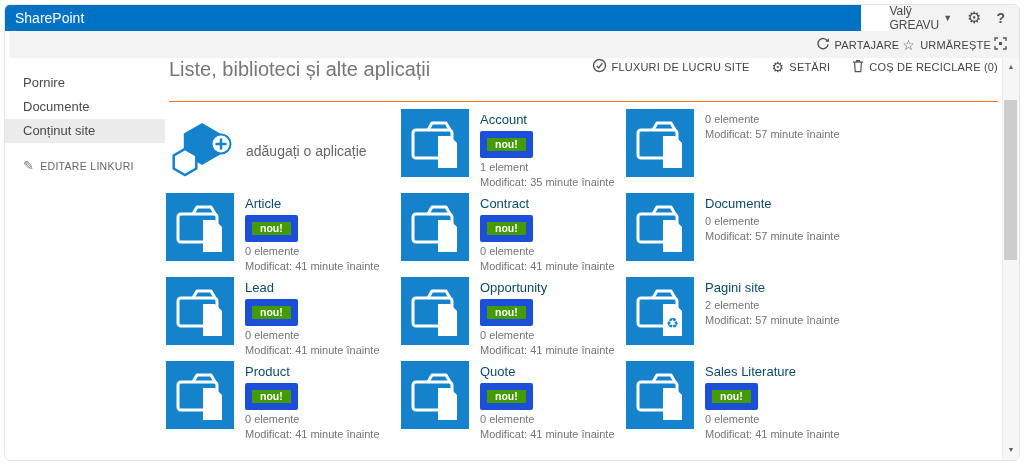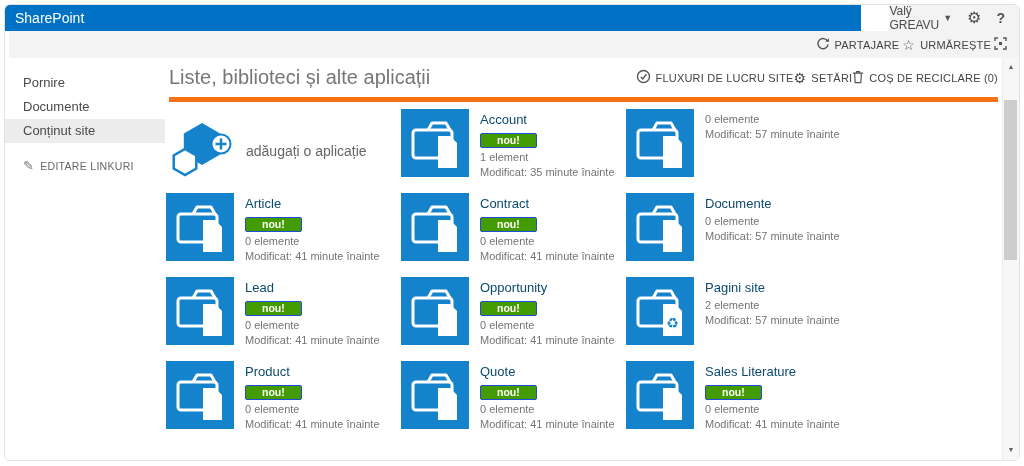--- a/index.html
+++ b/index.html
@@ -30,36 +30,36 @@
   .sidebar { position:absolute; top:53px; left:0; width:160px; bottom:0; background:#fff;
     padding-top:13px; font-size:13px; color:#4a4a4a; }
   .nav-item { padding:4px 8px 4px 18px; line-height:16px; cursor:pointer; }
   .nav-item.selected { background:#ececec; }
   .edit-links { margin-top:16px; padding-left:18px; font-size:10.5px; letter-spacing:.3px;
     color:#666; display:flex; align-items:center; gap:6px; cursor:pointer; }
   .pencil { font-size:13px; color:#777; line-height:1; }
 
   
   .main { position:absolute; top:53px; left:160px; right:17px; bottom:0; background:#fff; }
-  .main-header { height:44px; margin:0 4px 0 4px; border-bottom:5px solid #f97316;
-    display:flex; align-items:center; justify-content:space-between; }
+  .main-header { height:44px; margin:0 4px 0 4px; border-bottom:1px solid #f97316;
+    display:flex; align-items:flex-start; justify-content:space-between; }
   .main-header h1 { font-size:20px; font-weight:400; color:#777; }
-  .actions { display:flex; align-items:center; font-size:11px; color:#444; }
+  .actions { display:flex; align-items:center; gap:22px; font-size:11px; color:#444; }
   .action { display:flex; align-items:center; gap:5px; cursor:pointer; letter-spacing:.2px; }
   .action .gear-glyph { font-size:14px; color:#4a4a4a; line-height:1; }
 
   
   .grid { margin-top:7px; margin-left:1px; display:grid;
     grid-template-columns:235px 225px 235px; grid-auto-rows:84px; }
   .cell { display:flex; align-items:flex-start; }
   .tile-icon { width:68px; height:68px; flex:none; cursor:pointer; }
   .tile-text { margin-left:11px; padding-top:3px; }
   .tile-title { font-size:13px; color:#0c4a6e; line-height:16px; margin-bottom:2px; cursor:pointer; }
-  .badge { display:inline-block; background:#449b00; border:1px solid #1d4ed8; color:#fff;
-    font-size:10.5px; font-weight:bold; line-height:13px; padding:0 16px; border-radius:2px;
+  .badge { display:inline-block; background:#449b00; border:7px solid #1d4ed8; color:#fff;
+    font-size:10.5px; font-weight:bold; line-height:13px; padding:0 8px; border-radius:2px;
     margin:1px 0 2px 0; }
   .meta { font-size:11px; color:#757575; line-height:15px; }
   .addapp-cell { display:flex; align-items:center; }
   .addapp-label { margin-left:12px; font-size:14px; color:#666; cursor:pointer;text-align:center; }
 
   
   .scrollbar { position:absolute; top:53px; right:0; width:17px; bottom:0;
     background:#f7f7f7; border-left:1px solid #ededed; }
   .sb-arrow { position:absolute; left:0; right:0; text-align:center; font-size:7px;
     color:#606060; cursor:pointer; }

